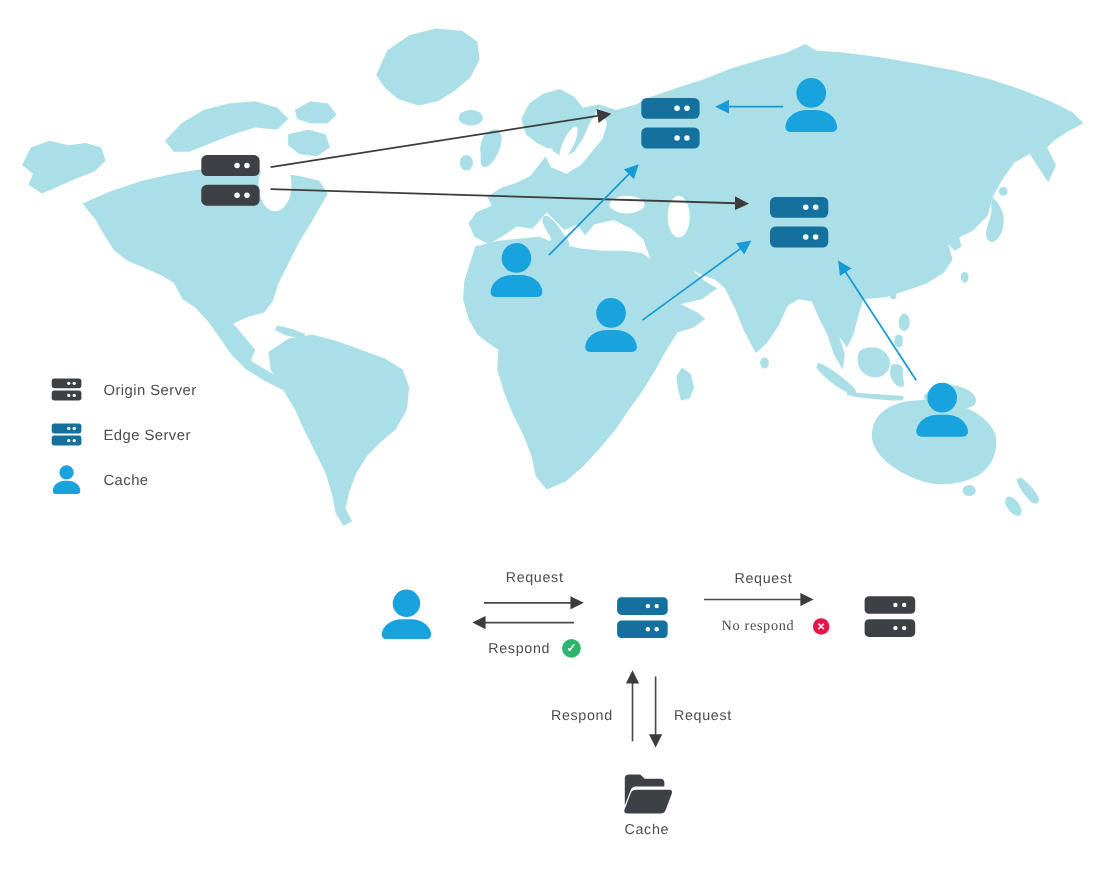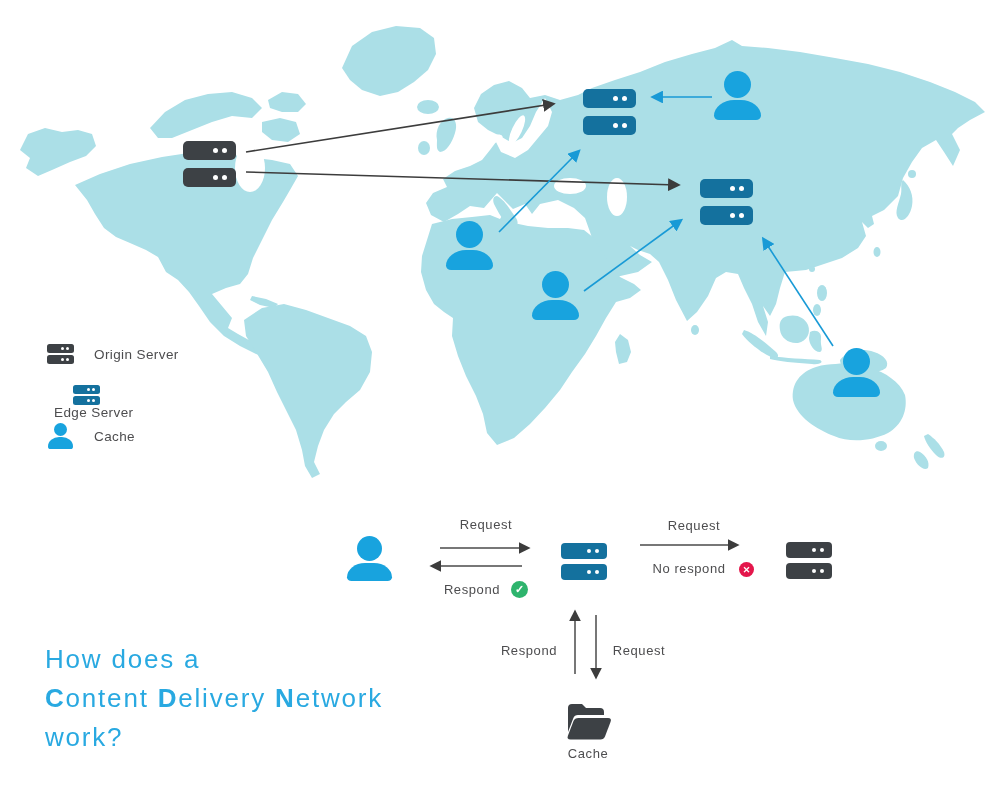--- a/index.html
+++ b/index.html
@@ -212,21 +212,21 @@
               <span class="dot"></span>
             </span>
         <span class="bar">
               <span class="dot"></span>
               <span class="dot"></span>
             </span>
       </span>
         </span>
       <span class="legend-label">Origin Server</span>
     </div>
-    <div class="legend-row" style="left:40px;top:385px;flex-direction:column;">
+    <div class="legend-row" style="left:40px;top:385px;">
       <span class="ic">
           <span class="bars bars-sm edge">
         <span class="bar">
               <span class="dot"></span>
               <span class="dot"></span>
             </span>
         <span class="bar">
               <span class="dot"></span>
               <span class="dot"></span>
             </span>
@@ -270,33 +270,28 @@
         <span class="dot"></span>
         <span class="dot"></span>
       </div>
   </div>
 
   <div class="flabel" style="left:486px;top:517px;">Request</div>
   <div class="flabel" style="left:472px;top:582px;">Respond</div>
   <span class="badge badge-ok" style="left:511px;top:581px;">✓</span>
 
   <div class="flabel" style="left:694px;top:518px;">Request</div>
-  <div class="flabel" style="left:689px;top:561px;">No respond</div>
+  <div class="flabel" style="left:689px;top:561px;font-family:Liberation Serif, serif;">No respond</div>
   <span class="badge badge-err" style="left:739px;top:562px;">✕</span>
 
   <div class="flabel" style="left:529px;top:643px;">Respond</div>
   <div class="flabel" style="left:639px;top:643px;">Request</div>
 
   <svg class="abs" style="left:564px;top:698px;" width="48" height="44" viewBox="0 0 48 44">
     <g fill="#3d4145">
       <path d="M4,34 L4,10 Q4,6 8,6 L18,6 L22,10 L36,10 Q40,10 40,14 L40,17 L14,17 Q10.5,17 9.3,20.3 Z"></path>
       <path d="M14.5,20 L44,20 Q48,20 46.6,23.8 L41,38.5 Q39.8,41.5 36.5,41.5 L6.5,41.5 Q2.5,41.5 3.9,37.7 L9.5,23 Q10.7,20 14.5,20 Z"></path>
     </g>
   </svg>
   <div class="flabel" style="left:588px;top:746px;text-align:right;">Cache</div>
 
-  <div id="title">
-    <div>How does a</div>
-    <div><span class="b">C</span><span>ontent </span><span class="b">D</span><span>elivery </span><span class="b">N</span><span>etwork</span></div>
-    <div>work?</div>
-  </div>
 
 </div>
 
 </body></html>

